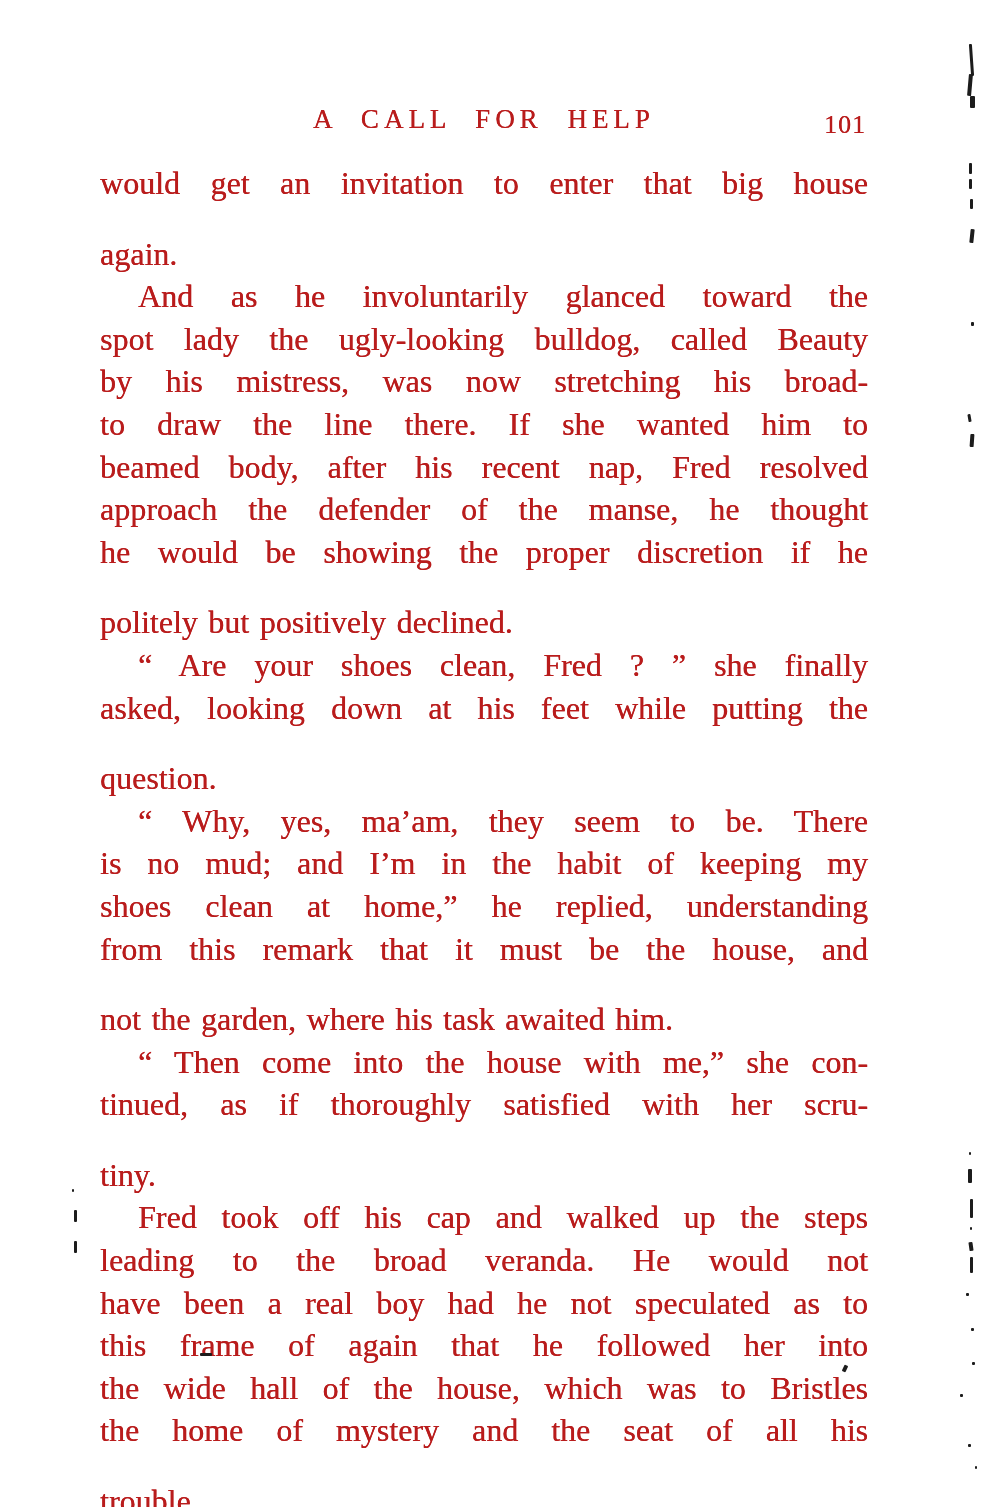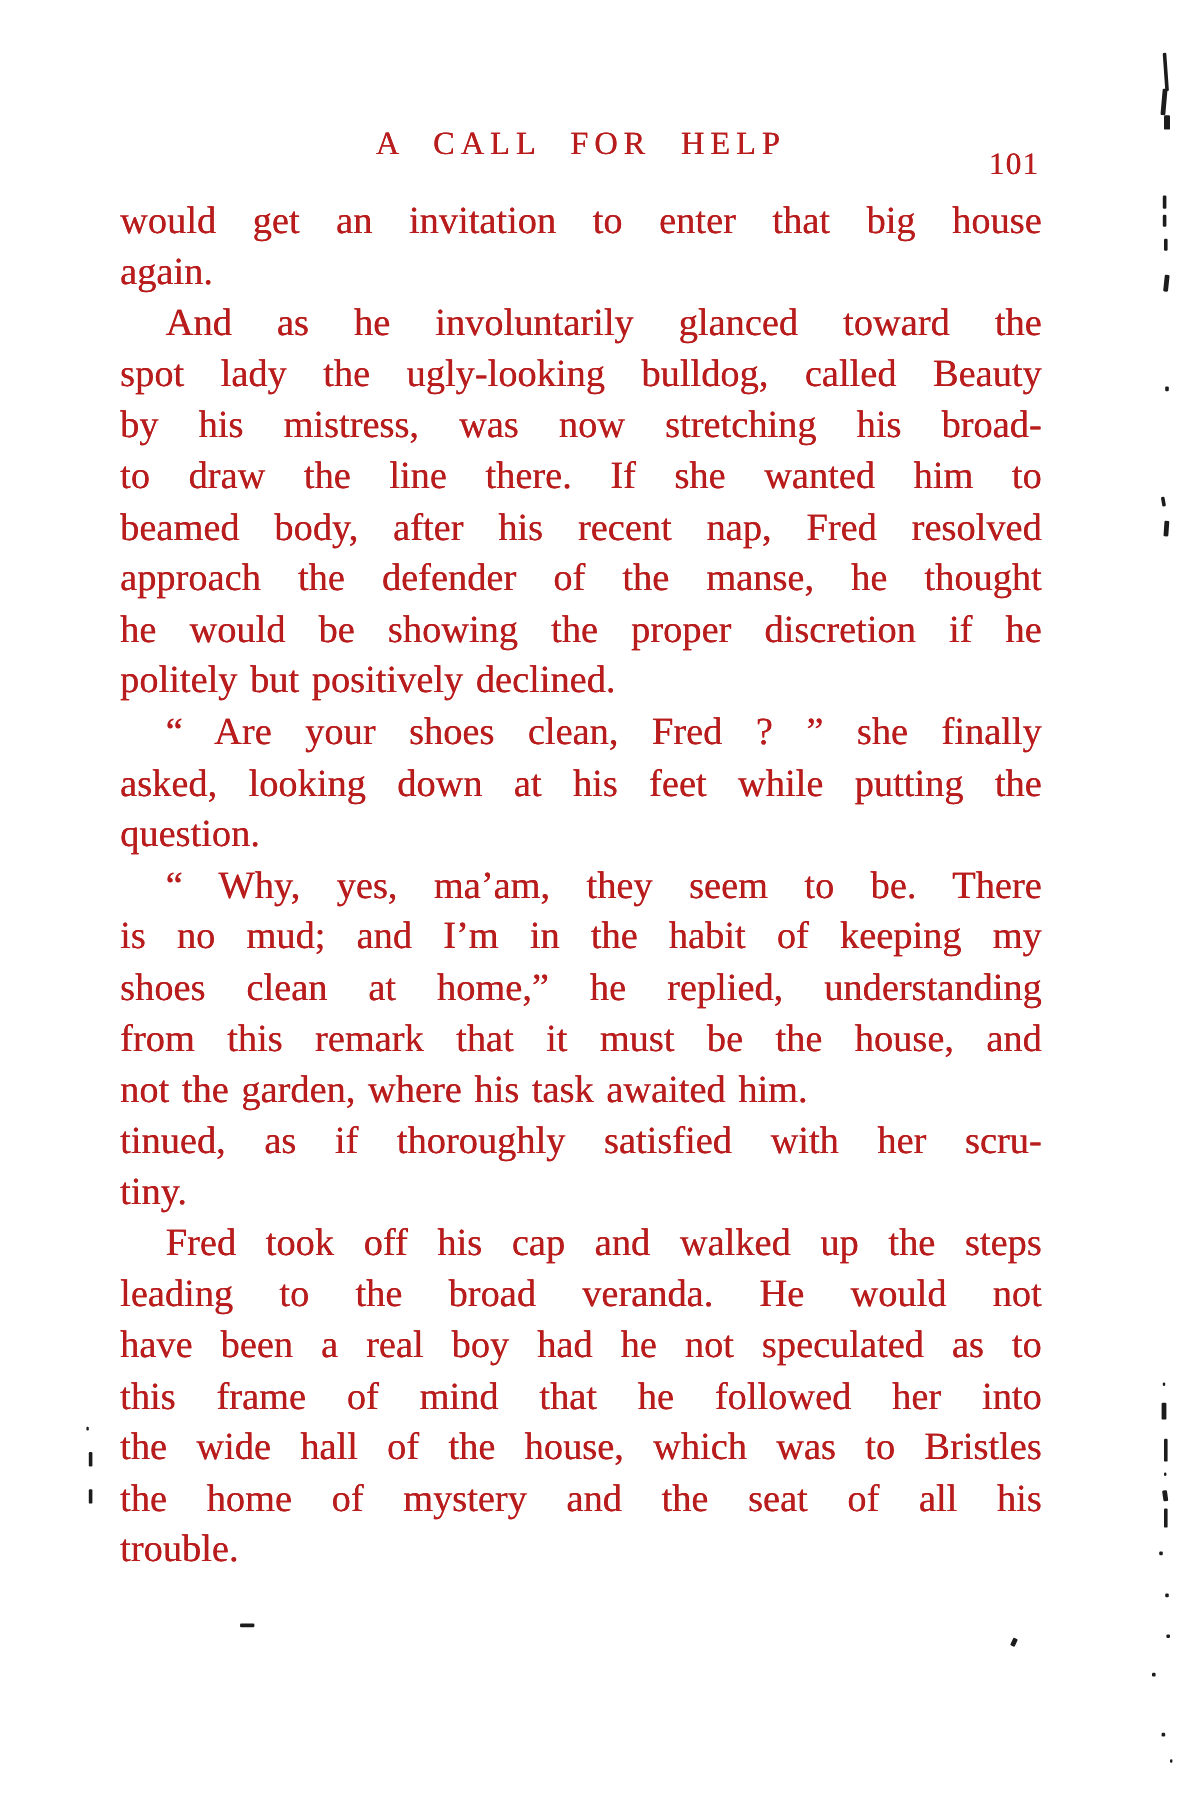--- a/index.html
+++ b/index.html
@@ -24,21 +24,21 @@
     display: block;
     text-align: center;
     font-size: 27px;
     letter-spacing: 5px;
     word-spacing: 13px;
     text-shadow: 0.25px 0 currentColor;
   }
   .header .pagenum {
     position: absolute;
     right: 2px;
-    top: 18px;
+    top: 6px;
     font-size: 26px;
     letter-spacing: 1px;
     text-shadow: 0.25px 0 currentColor;
   }
   
   .text-block {
     position: absolute;
     left: 100px;
     top: 162px;
     width: 768px;
@@ -48,20 +48,21 @@
     text-shadow: 0.3px 0 currentColor;
   }
   .line { white-space: normal; }
   .line.justified {
     text-align: justify;
     text-align-last: justify;
   }
   .line.endline {
     text-align: left;
     text-align-last: left;
+    margin-top: 28px;
   }
   .line.indent { padding-left: 38px; }
   
   .speck {
     position: absolute;
     background: #1c1c1c;
     border-radius: 1px;
   }
 </style>
 </head>
@@ -86,26 +87,27 @@
       <div class="line justified">he would be showing the proper discretion if he</div>
       <div class="line endline">politely but positively declined.</div>
       <div class="line justified indent">“ Are your shoes clean, Fred ? ” she finally</div>
       <div class="line justified">asked, looking down at his feet while putting the</div>
       <div class="line endline">question.</div>
       <div class="line justified indent">“ Why, yes, ma’am, they seem to be. There</div>
       <div class="line justified">is no mud; and I’m in the habit of keeping my</div>
       <div class="line justified">shoes clean at home,” he replied, understanding</div>
       <div class="line justified">from this remark that it must be the house, and</div>
       <div class="line endline">not the garden, where his task awaited him.</div>
+      <div class="line justified indent">“ Then come into the house with me,” she con-</div>
       <div class="line justified">tinued, as if thoroughly satisfied with her scru-</div>
       <div class="line endline">tiny.</div>
       <div class="line justified indent">Fred took off his cap and walked up the steps</div>
       <div class="line justified">leading to the broad veranda. He would not</div>
       <div class="line justified">have been a real boy had he not speculated as to</div>
-      <div class="line justified">this frame of mind that he followed her into</div>
+      <div class="line justified">this frame of again that he followed her into</div>
       <div class="line justified">the wide hall of the house, which was to Bristles</div>
       <div class="line justified">the home of mystery and the seat of all his</div>
       <div class="line endline">trouble.</div>
     </div>
 
   <div id="marks-layer">
       <div class="speck" style="left: 970px; top: 44px; width: 3px; height: 32px; transform: rotate(-4deg);"></div>
       <div class="speck" style="left: 968px; top: 74px; width: 4px; height: 22px; transform: rotate(5deg);"></div>
       <div class="speck" style="left: 970px; top: 96px; width: 5px; height: 12px;"></div>
       <div class="speck" style="left: 969px; top: 163px; width: 3px; height: 11px;"></div>

